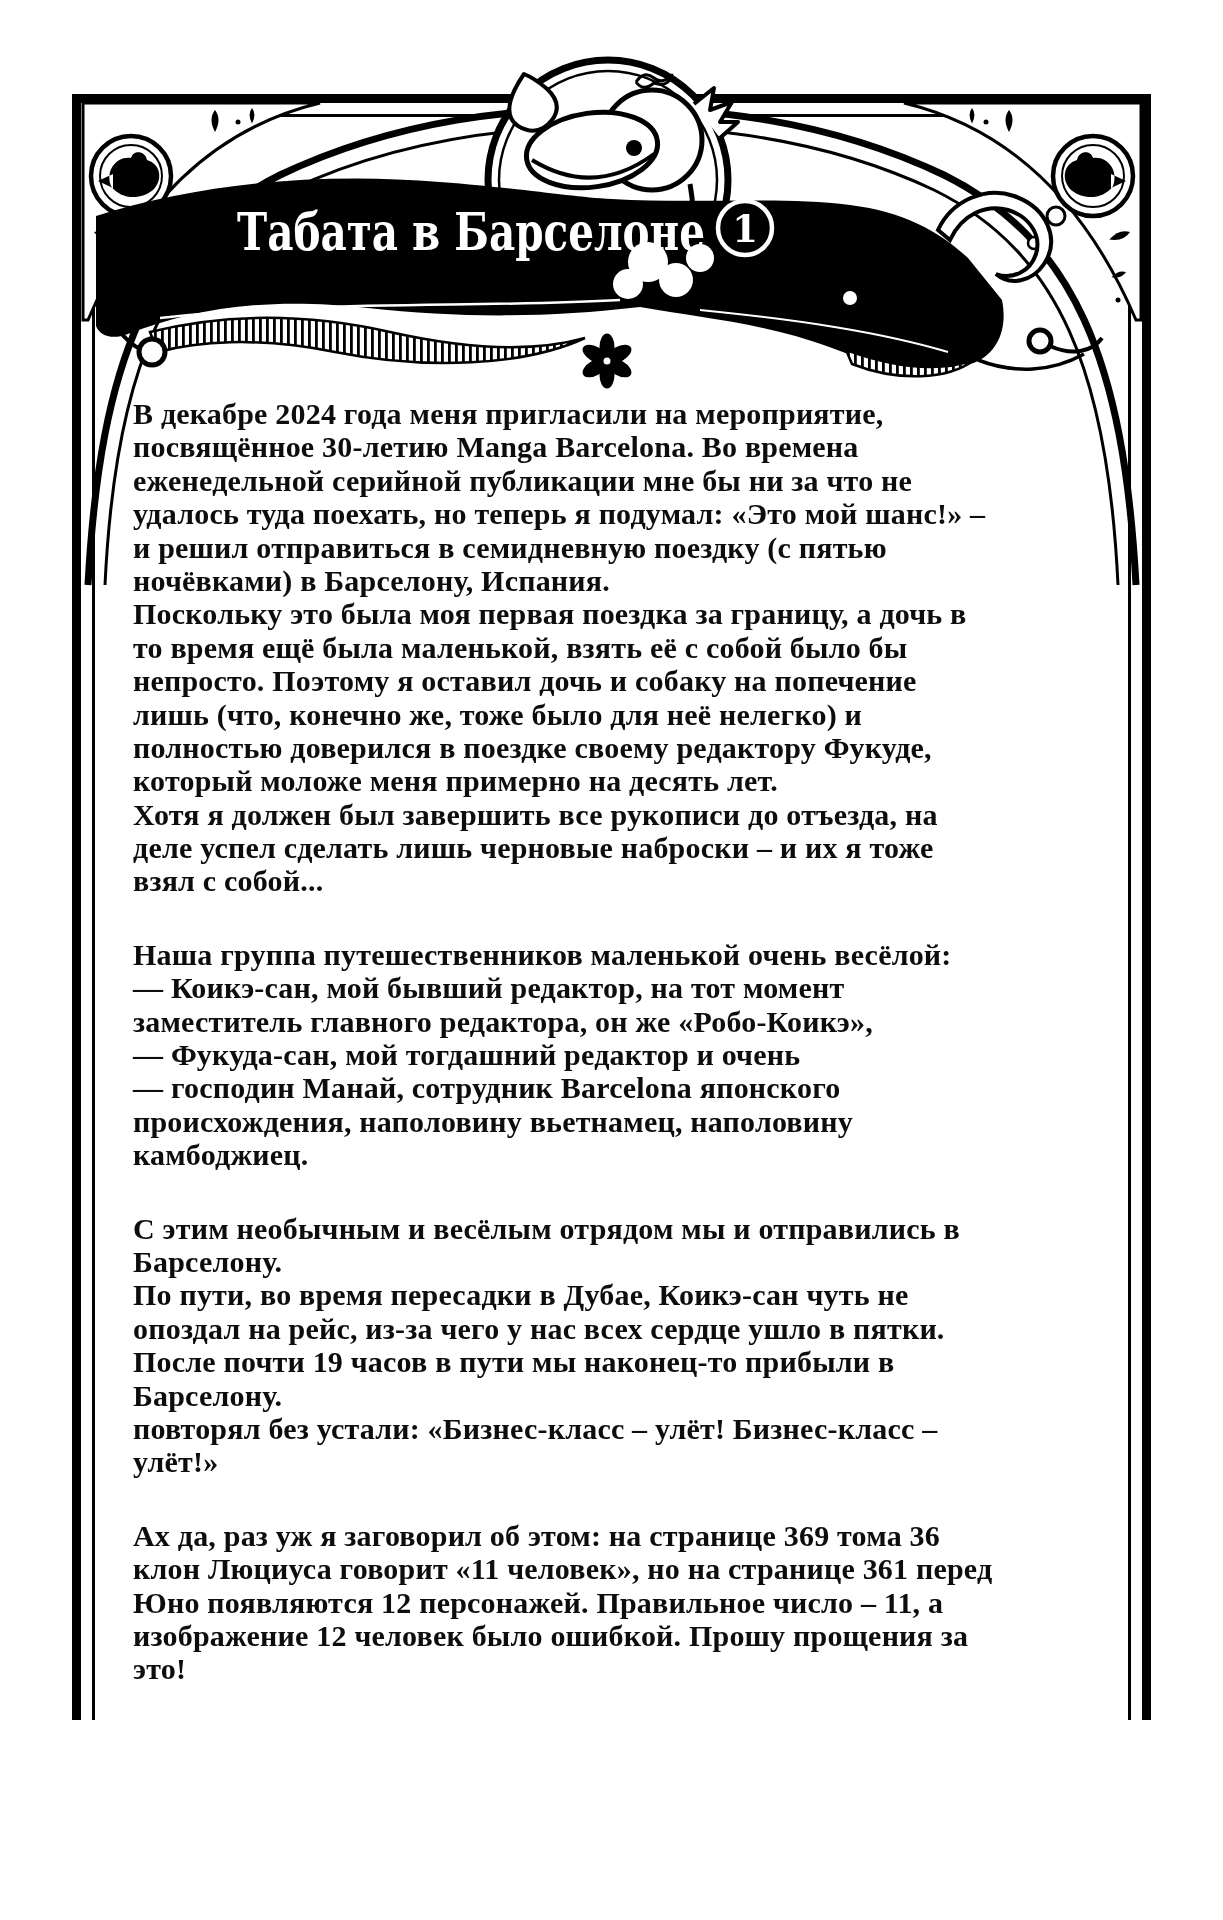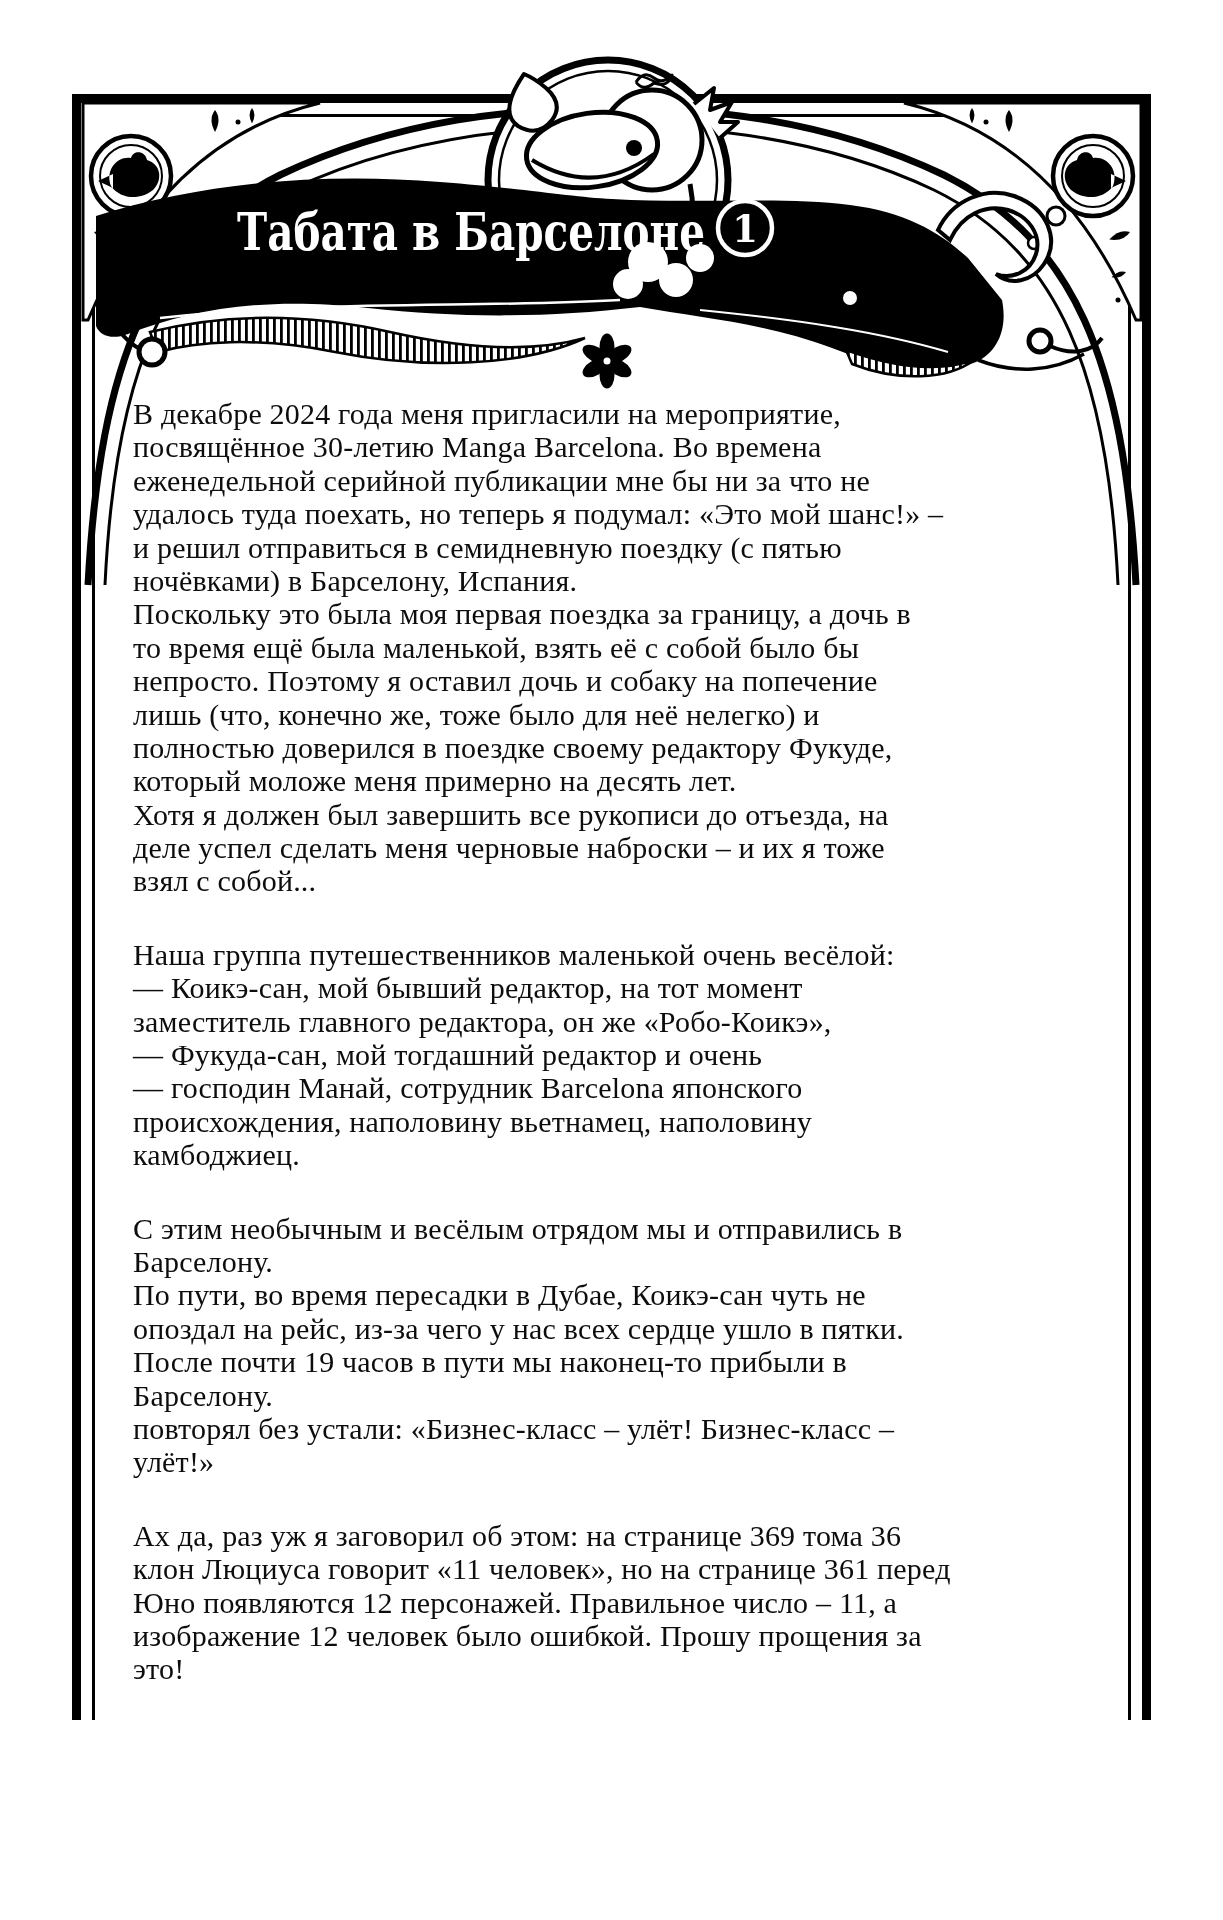--- a/index.html
+++ b/index.html
@@ -3,21 +3,21 @@
 <meta charset="utf-8">
 <style>
   html,body{margin:0;padding:0;background:#ffffff;}
   .page{position:relative;width:1223px;height:1720px;background:#ffffff;overflow:hidden;
         font-family:"Liberation Serif",serif;}
   .frame{position:absolute;left:72px;top:94px;width:1079px;height:1741px;
          border:9px solid #000;box-sizing:border-box;}
   .frame::before{content:"";position:absolute;inset:11px;border:3px solid #000;}
   .art{position:absolute;left:0;top:0;pointer-events:none;}
   .text-block{position:absolute;left:133px;top:397px;width:992px;
-              color:#0d0d0d;font-weight:normal;font-size:30px;letter-spacing:0.2px;}
+              color:#0d0d0d;font-weight:bold;font-size:30px;letter-spacing:0.2px;}
   .line{height:33.4px;line-height:33.4px;white-space:nowrap;}
   .para + .para{margin-top:40px;}
 </style>
 </head>
 <body>
 
 <div class="page">
 
   <div class="frame"></div>
 
@@ -124,21 +124,21 @@
         <div class="line">удалось туда поехать, но теперь я подумал: «Это мой шанс!» –</div>
         <div class="line">и решил отправиться в семидневную поездку (с пятью</div>
         <div class="line">ночёвками) в Барселону, Испания.</div>
         <div class="line">Поскольку это была моя первая поездка за границу, а дочь в</div>
         <div class="line">то время ещё была маленькой, взять её с собой было бы</div>
         <div class="line">непросто. Поэтому я оставил дочь и собаку на попечение</div>
         <div class="line">лишь (что, конечно же, тоже было для неё нелегко) и</div>
         <div class="line">полностью доверился в поездке своему редактору Фукуде,</div>
         <div class="line">который моложе меня примерно на десять лет.</div>
         <div class="line">Хотя я должен был завершить все рукописи до отъезда, на</div>
-        <div class="line">деле успел сделать меня черновые наброски – и их я тоже</div>
+        <div class="line">деле успел сделать лишь черновые наброски – и их я тоже</div>
         <div class="line">взял с собой...</div>
       </div>
       <div class="para">
         <div class="line">Наша группа путешественников маленькой очень весёлой:</div>
         <div class="line">— Коикэ-сан, мой бывший редактор, на тот момент</div>
         <div class="line">заместитель главного редактора, он же «Робо-Коикэ»,</div>
         <div class="line">— Фукуда-сан, мой тогдашний редактор и очень</div>
         <div class="line">— господин Манай, сотрудник Barcelona японского</div>
         <div class="line">происхождения, наполовину вьетнамец, наполовину</div>
         <div class="line">камбоджиец.</div>

